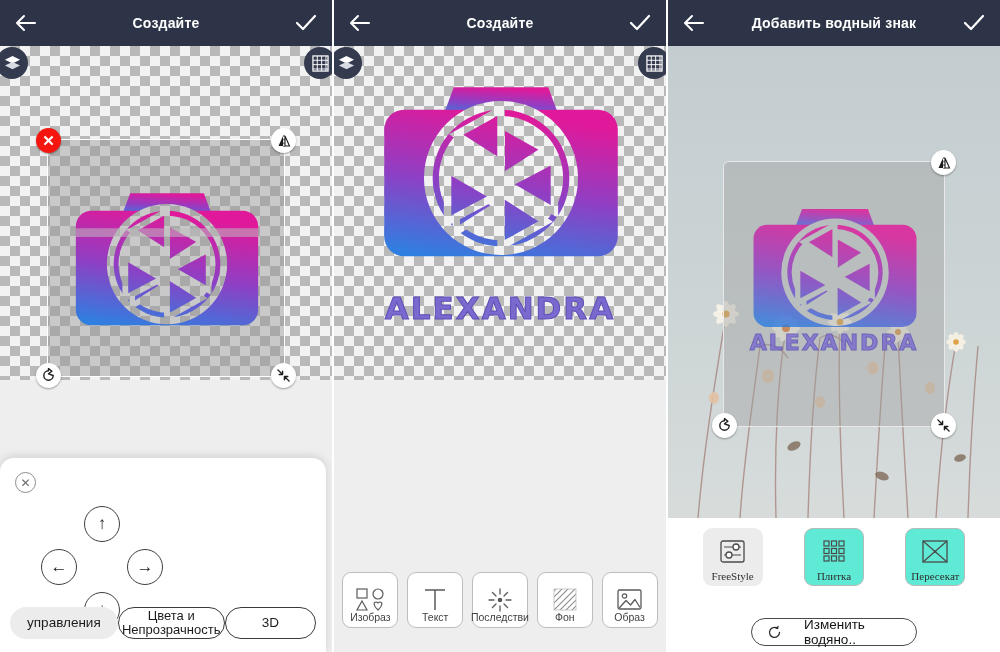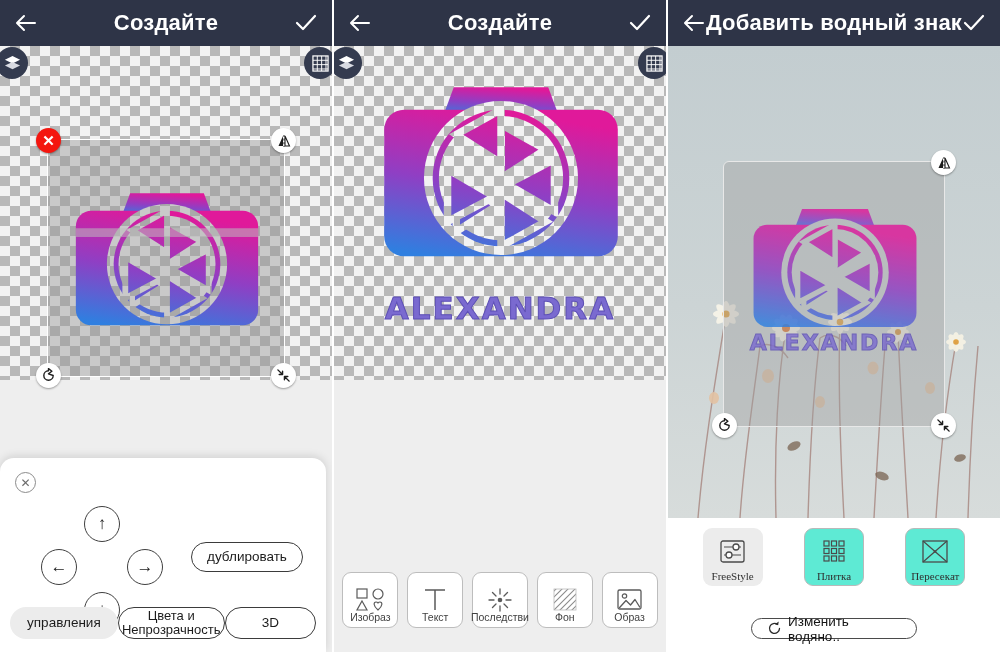--- a/index.html
+++ b/index.html
@@ -14,21 +14,21 @@
   .panel-1 { width: 334px; border-right: 2px solid #ffffff; }
   .panel-2 { width: 334px; border-right: 2px solid #ffffff; }
   .panel-3 { width: 332px; }
 
   
   .appbar {
     position: relative; height: 46px; background: #2e3447;
     display: flex; align-items: center; justify-content: center;
   }
   .appbar-title {
-    color: #ffffff; font-size: 22px; font-weight: bold; letter-spacing: .2px;
+    color: #ffffff; font-size: 14px; font-weight: bold; letter-spacing: .2px;
     white-space: nowrap;
   }
   .appbar .ic-back { position: absolute; left: 14px; top: 50%; transform: translateY(-50%); }
   .appbar .ic-check { position: absolute; right: 14px; top: 50%; transform: translateY(-50%); }
 
   
   .canvas {
     position: relative; height: 334px;
     background-color: #f2f2f2;
     background-image:
@@ -155,22 +155,22 @@
     background: #5eead4; position: relative;
     display: flex; align-items: center; justify-content: center;
   }
   .mode.active { background: #ececec; border-color: transparent; }
   .mode .lbl {
     position: absolute; bottom: 3px; font-size: 11px; color: #2f2f2f; white-space: nowrap;
   }
   .mode .ic { margin-bottom: 12px; }
   .change-wm {
     position: absolute; left: 50%; transform: translateX(-50%); top: 618px;
-    height: 21px; padding: 0 14px; border: 1.3px solid #4a4a4a; border-radius: 18px;
-    display: flex; align-items: center; gap: 5px; font-size: 13.5px; color: #151515;
+    height: 28px; padding: 0 14px; border: 1.3px solid #4a4a4a; border-radius: 18px;
+    display: flex; align-items: center; gap: 21px; font-size: 13.5px; color: #151515;
     background: #fff;
   }
   svg { display: block; }
 </style>
 </head>
 <body>
 
 <div class="screens">
 
   <div class="panel panel-1">
@@ -263,21 +263,20 @@
     <div class="sheet">
       <div class="sheet-close">✕</div>
 
       <div class="dpad">
         <div class="dbtn d-up">↑</div>
         <div class="dbtn d-left">←</div>
         <div class="dbtn d-right">→</div>
         <div class="dbtn d-down">↓</div>
       </div>
 
-      <div class="pill btn-dup">дублировать</div>
 
       <div class="row-bottom">
         <div class="pill filled p-manage">управления</div>
         <div class="pill p-colors">Цвета и Непрозрачность</div>
         <div class="pill p-3d">3D</div>
       </div>
     </div>
   </div>
 
   <div class="panel panel-2">

